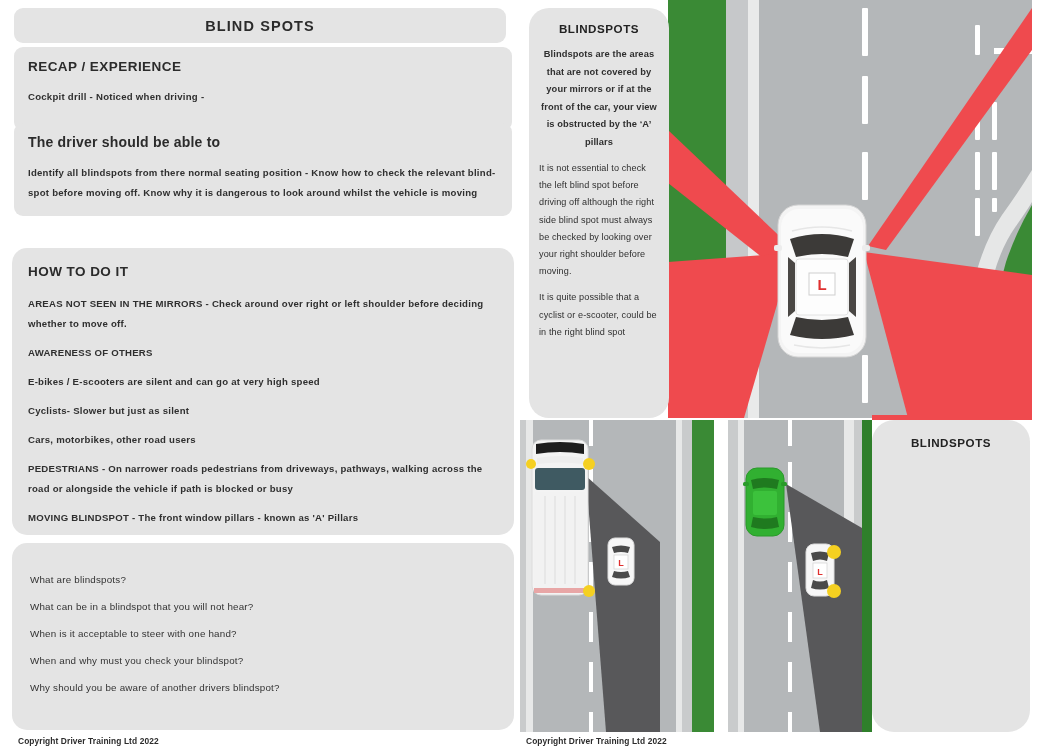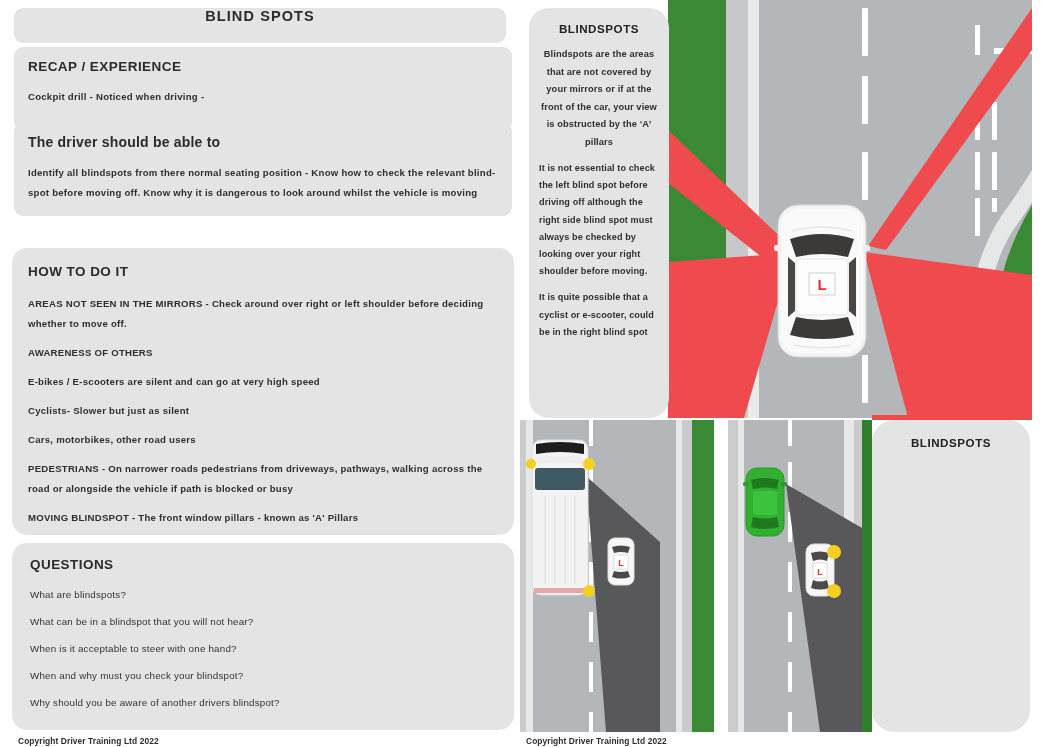--- a/index.html
+++ b/index.html
@@ -84,21 +84,21 @@
   }
   .rp-title{
     text-align:center;font-size:11.6px;font-weight:bold;letter-spacing:.55px;
     color:#222;margin-bottom:11px;
   }
   .rp-para-center{
     text-align:center;font-size:9.3px;font-weight:bold;color:#2f2f2f;
     line-height:17.5px;letter-spacing:.1px;margin-bottom:9px;
   }
   .rp-para{
-    text-align:left;font-size:9.1px;font-weight:bold;color:#2f2f2f;
+    text-align:left;font-size:9.1px;font-weight:normal;color:#2f2f2f;
     line-height:17.2px;letter-spacing:.1px;margin-bottom:9px;
   }
 
   .scene{position:absolute;overflow:hidden;}
   .scene svg{display:block;}
 
   .bs-box{
     position:absolute;left:352px;top:420px;width:158px;height:312px;
     background:#e4e4e4;border-radius:22px;
   }
@@ -107,21 +107,21 @@
     font-size:11.6px;font-weight:bold;letter-spacing:.55px;color:#222;
   }
 </style>
 </head>
 <body>
 
 <div class="page">
 
   <div class="left-page">
 
-    <div class="panel sm" style="left:14px;top:8px;width:492px;height:35px;display:flex;justify-content:center;">
+    <div class="panel sm" style="left:14px;top:8px;width:492px;height:35px;display:flex;align-items:center;justify-content:center;">
       <div class="panel-title-center">BLIND SPOTS</div>
     </div>
 
     <div class="panel sm" style="left:14px;top:47px;width:498px;height:84px;padding:12px 14px;">
       <div class="heading">RECAP / EXPERIENCE</div>
       <div class="body-line" style="margin-top:13px;">Cockpit drill - Noticed when driving -</div>
     </div>
 
     <div class="panel sm" style="left:14px;top:123px;width:498px;height:93px;padding:11px 14px;">
       <div class="heading thin">The driver should be able to</div>
@@ -138,21 +138,20 @@
         <div class="body-line" style="margin-top:9px;">E-bikes / E-scooters are silent and can go at very high speed</div>
         <div class="body-line" style="margin-top:9px;">Cyclists- Slower but just as silent</div>
         <div class="body-line" style="margin-top:9px;">Cars, motorbikes, other road users</div>
         <div class="body-line" style="margin-top:9px;">PEDESTRIANS - On narrower roads pedestrians from driveways, pathways, walking across the</div>
         <div class="body-line">road or alongside the vehicle if path is blocked or busy</div>
         <div class="body-line" style="margin-top:9px;">MOVING BLINDSPOT - The front window pillars - known as 'A' Pillars</div>
       </div>
     </div>
 
     <div class="panel lg" style="left:12px;top:543px;width:502px;height:187px;padding:14px 18px 0 18px;">
-      <div class="heading">QUESTIONS</div>
       <div style="margin-top:9px;">
         <div class="q-line">What are blindspots?</div>
         <div class="q-line">What can be in a blindspot that you will not hear?</div>
         <div class="q-line">When is it acceptable to steer with one hand?</div>
         <div class="q-line">When and why must you check your blindspot?</div>
         <div class="q-line">Why should you be aware of another drivers blindspot?</div>
       </div>
     </div>
 
     <div class="footer-note" style="left:18px;top:736px;">Copyright Driver Training Ltd 2022</div>

